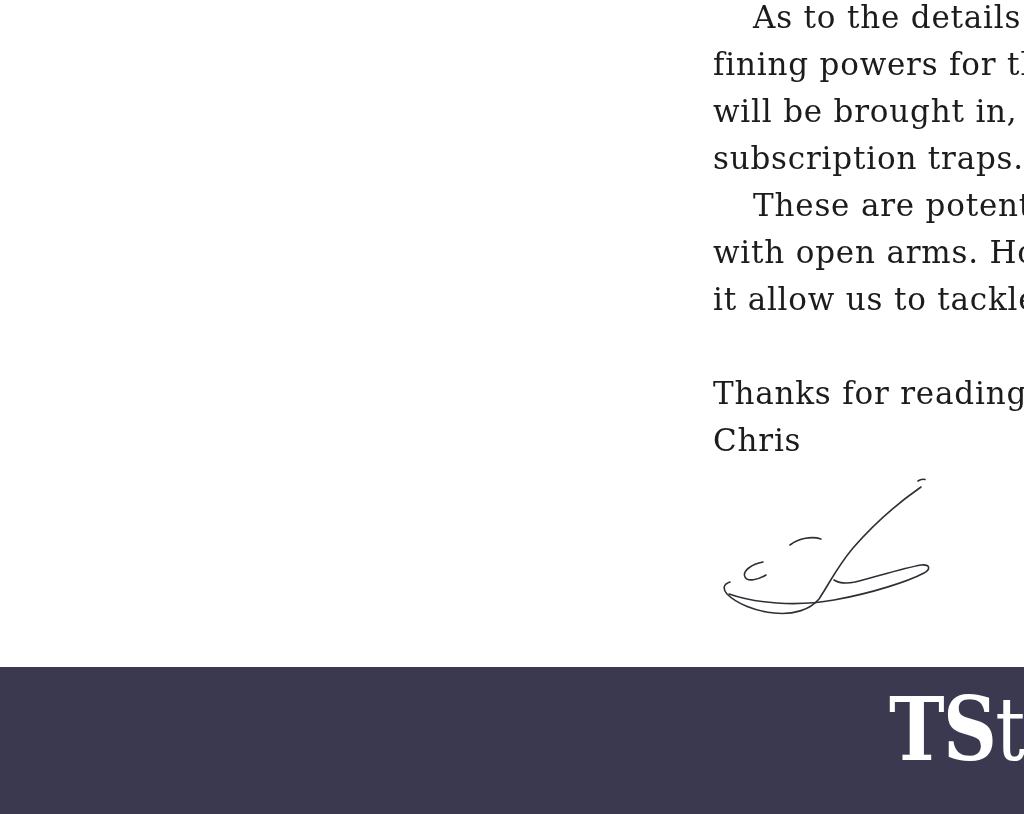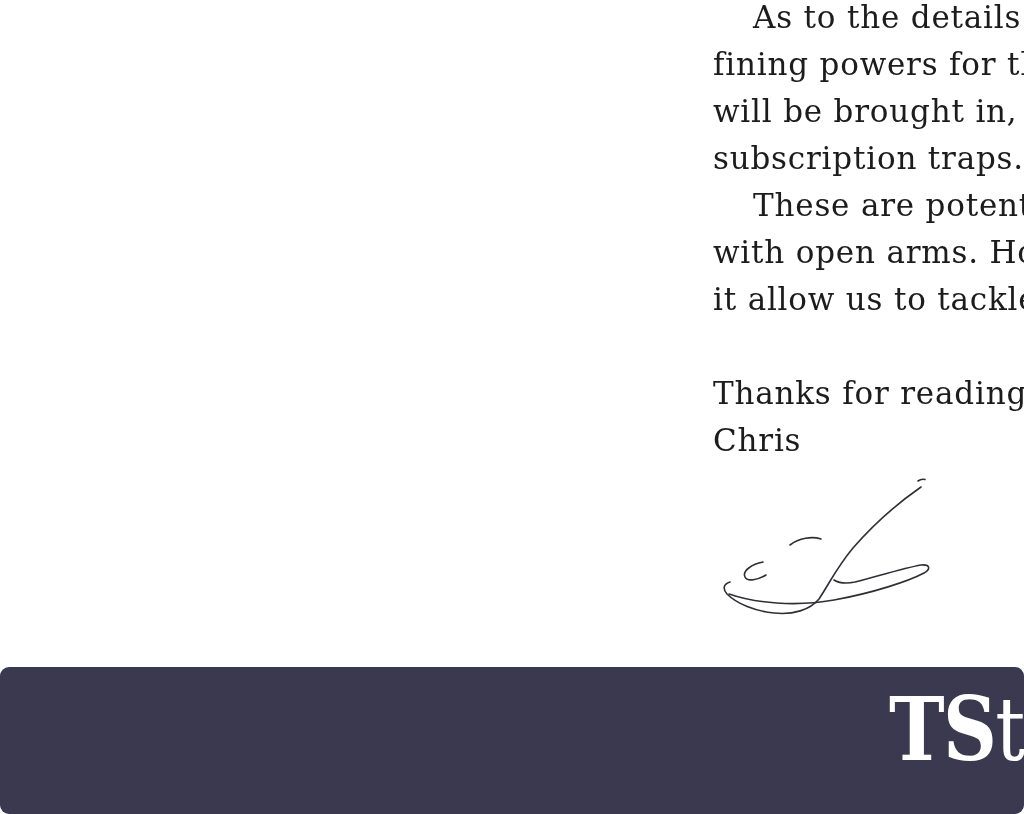--- a/index.html
+++ b/index.html
@@ -43,21 +43,20 @@
   }
   .signature svg { display: block; }
   
   .footer {
     position: absolute;
     left: 0;
     top: 667px;
     width: 1024px;
     height: 147px;
     background: #3a3950;
-    border-radius: 9px;
   }
   .footer .logo {
     position: absolute;
     left: 889px;
     top: 18px;
     white-space: nowrap;
     color: #ffffff;
     font-size: 88px;
     line-height: 1;
     letter-spacing: -2px;

